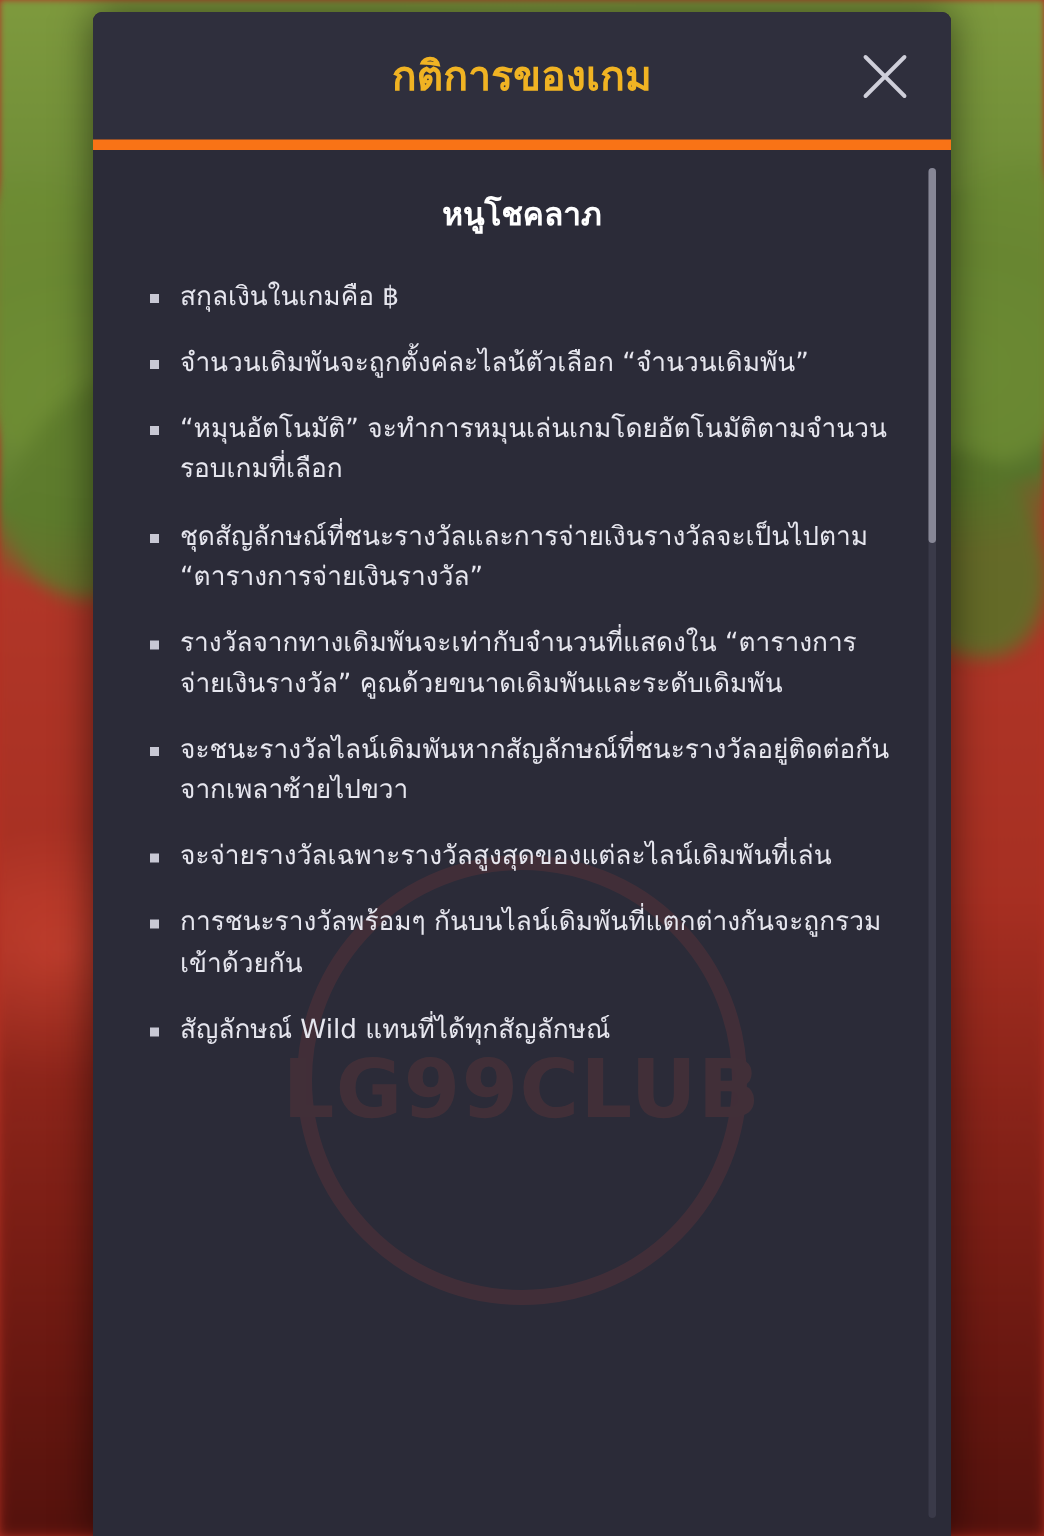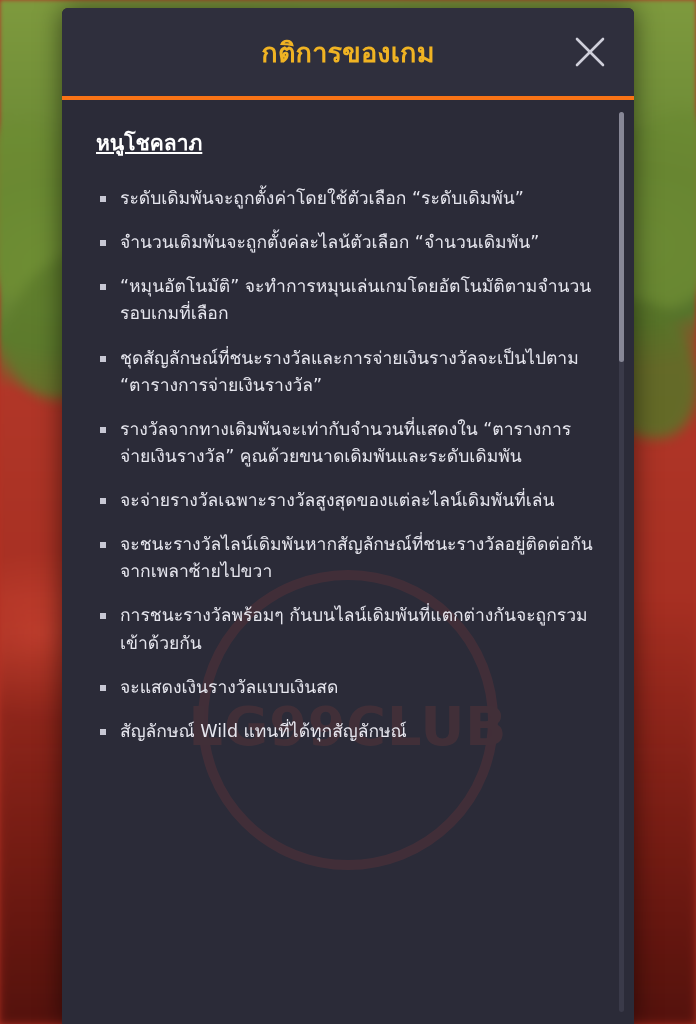--- a/index.html
+++ b/index.html
@@ -46,21 +46,21 @@
     width: 572px; height: 1016px;
     background: #2b2b38;
     border-radius: 6px 6px 0 0;
     overflow: hidden;
     box-shadow: 0 0 26px rgba(0,0,0,.55);
   }
   .modal-header {
     position: relative;
     height: 92px;
     background: #2f2f3d;
-    border-bottom: 4px solid #f97316;
+    border-bottom: 7px solid #f97316;
     display: flex; align-items: center; justify-content: center;
   }
   .modal-title {
     color: #f0b323;
     font-size: 27px;
     font-weight: 700;
     letter-spacing: .2px;
   }
   .close-btn {
     position: absolute;
@@ -73,25 +73,25 @@
   .close-btn svg { display: block; }
 
   
   .modal-body {
     position: relative;
     height: calc(1016px - 92px);
     padding: 26px 34px 0 34px;
     overflow: hidden;
   }
   .section-title {
+    text-align: center;
     color: #ffffff;
     font-size: 21px;
     font-weight: 700;
     margin-bottom: 26px;
-    text-decoration: underline;
   }
   ul.rules {
     list-style: none;
     color: #e6e6ee;
     font-size: 17.5px;
     line-height: 1.55;
   }
   ul.rules li {
     position: relative;
     padding-left: 24px;
@@ -176,28 +176,27 @@
   <div class="modal-body">
 
     <div class="watermark">
       <div class="wm-ring"></div>
       <div class="wm-text">LG99CLUB</div>
     </div>
 
     <div class="section-title">หนูโชคลาภ</div>
 
     <ul class="rules">
-      <li><span>ระดับเดิมพันจะถูกตั้งค่าโดยใช้ตัวเลือก “ระดับเดิมพัน”</span></li>
+      <li><span>สกุลเงินในเกมคือ ฿</span></li>
       <li><span>จำนวนเดิมพันจะถูกตั้งค่ละไลน้ตัวเลือก “จำนวนเดิมพัน”</span></li>
       <li><span>“หมุนอัตโนมัติ” จะทำการหมุนเล่นเกมโดยอัตโนมัติตามจำนวนรอบเกมที่เลือก</span></li>
       <li><span>ชุดสัญลักษณ์ที่ชนะรางวัลและการจ่ายเงินรางวัลจะเป็นไปตาม “ตารางการจ่ายเงินรางวัล”</span></li>
       <li><span>รางวัลจากทางเดิมพันจะเท่ากับจำนวนที่แสดงใน “ตารางการจ่ายเงินรางวัล” คูณด้วยขนาดเดิมพันและระดับเดิมพัน</span></li>
+      <li><span>จะชนะรางวัลไลน์เดิมพันหากสัญลักษณ์ที่ชนะรางวัลอยู่ติดต่อกันจากเพลาซ้ายไปขวา</span></li>
       <li><span>จะจ่ายรางวัลเฉพาะรางวัลสูงสุดของแต่ละไลน์เดิมพันที่เล่น</span></li>
-      <li><span>จะชนะรางวัลไลน์เดิมพันหากสัญลักษณ์ที่ชนะรางวัลอยู่ติดต่อกันจากเพลาซ้ายไปขวา</span></li>
       <li><span>การชนะรางวัลพร้อมๆ กันบนไลน์เดิมพันที่แตกต่างกันจะถูกรวมเข้าด้วยกัน</span></li>
-      <li><span>จะแสดงเงินรางวัลแบบเงินสด</span></li>
       <li><span>สัญลักษณ์ Wild แทนที่ได้ทุกสัญลักษณ์</span></li>
     </ul>
   </div>
 
   <div class="scroll-track"></div>
   <div class="scroll-thumb"></div>
 </div>
 
 </body></html>

